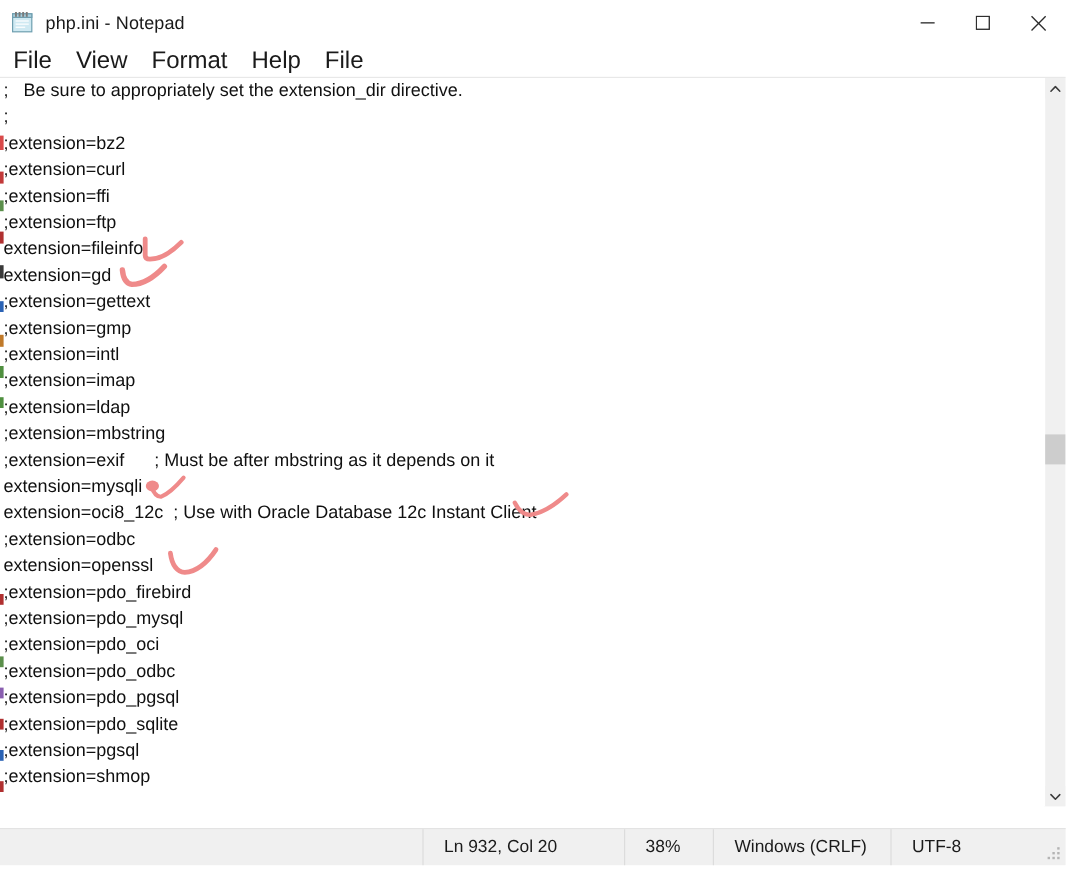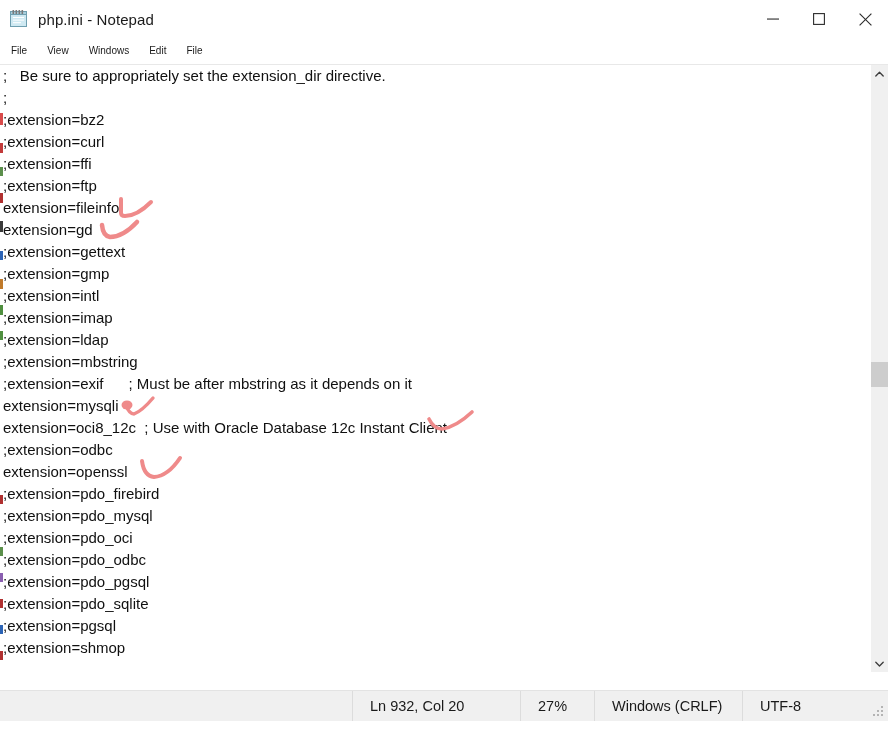--- a/index.html
+++ b/index.html
@@ -74,21 +74,21 @@
   .menubar {
     height: 26px;
     flex: 0 0 26px;
     background: #ffffff;
     display: flex;
     align-items: center;
     padding-left: 9px;
     border-bottom: 1px solid #e8e8e8;
   }
   .menuitem {
-    font-size: 10px;
+    font-size: 20px;
     color: #1a1a1a;
     padding: 2px 10px 3px 10px;
     line-height: 1;
     white-space: nowrap;
   }
   .menuitem:first-child { padding-left: 2px; }
 
   
   .editor-wrap {
     position: relative;
@@ -255,22 +255,22 @@
           <line x1="0.6" y1="0.6" x2="12.4" y2="12.4" stroke="#2b2b2b" stroke-width="1.1"></line>
           <line x1="12.4" y1="0.6" x2="0.6" y2="12.4" stroke="#2b2b2b" stroke-width="1.1"></line>
         </svg>
       </button>
     </div>
   </div>
 
   <div class="menubar">
     <div class="menuitem">File</div>
     <div class="menuitem">View</div>
-    <div class="menuitem">Windows</div>
-    <div class="menuitem">Edit</div>
+    <div class="menuitem">Format</div>
+    <div class="menuitem">Help</div>
     <div class="menuitem">File</div>
   </div>
 
   <div class="editor-wrap">
     <div class="editor">
       <div class="edge-artifacts">
         <i style="top:48px;height:12px;background:#d94a4a;"></i>
         <i style="top:78px;height:10px;background:#c23a3a;"></i>
         <i style="top:102px;height:9px;background:#5b8f4b;"></i>
         <i style="top:128px;height:10px;background:#b03030;"></i>
@@ -332,21 +332,21 @@
         <svg width="9" height="6" viewBox="0 0 9 6">
           <path d="M0.8 1.2 L4.5 5 L8.2 1.2" fill="none" stroke="#3c3c3c" stroke-width="1.3" stroke-linecap="round" stroke-linejoin="round"></path>
         </svg>
       </div>
     </div>
   </div>
 
   <div class="statusbar">
     <div class="sb-spacer"></div>
     <div class="sb-cell pos">Ln 932, Col 20</div>
-    <div class="sb-cell zoom">27%</div>
+    <div class="sb-cell zoom">38%</div>
     <div class="sb-cell eol">Windows (CRLF)</div>
     <div class="sb-cell enc">UTF-8</div>
     <div class="grip">
       <span style="left:8px;top:0px;"></span>
       <span style="left:4px;top:4px;"></span>
         <span style="left:8px;top:4px;"></span>
       <span style="left:0px;top:8px;"></span>
         <span style="left:4px;top:8px;"></span>
         <span style="left:8px;top:8px;"></span>
     </div>

